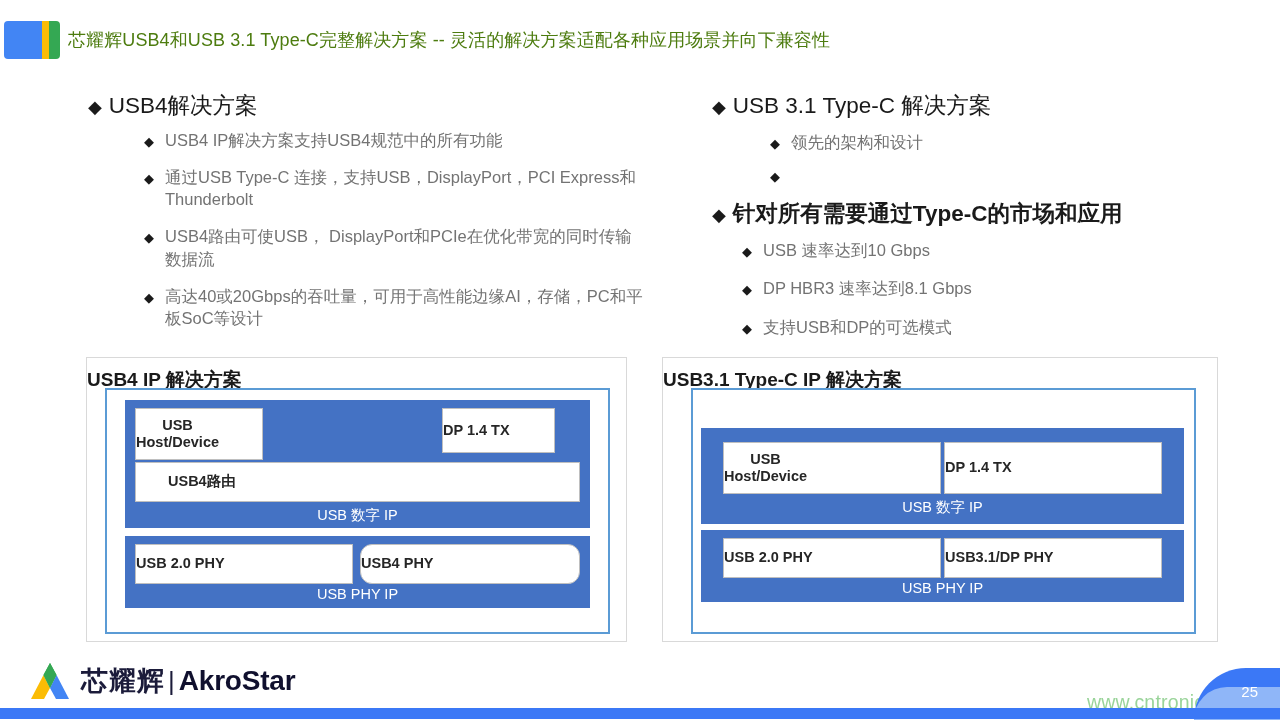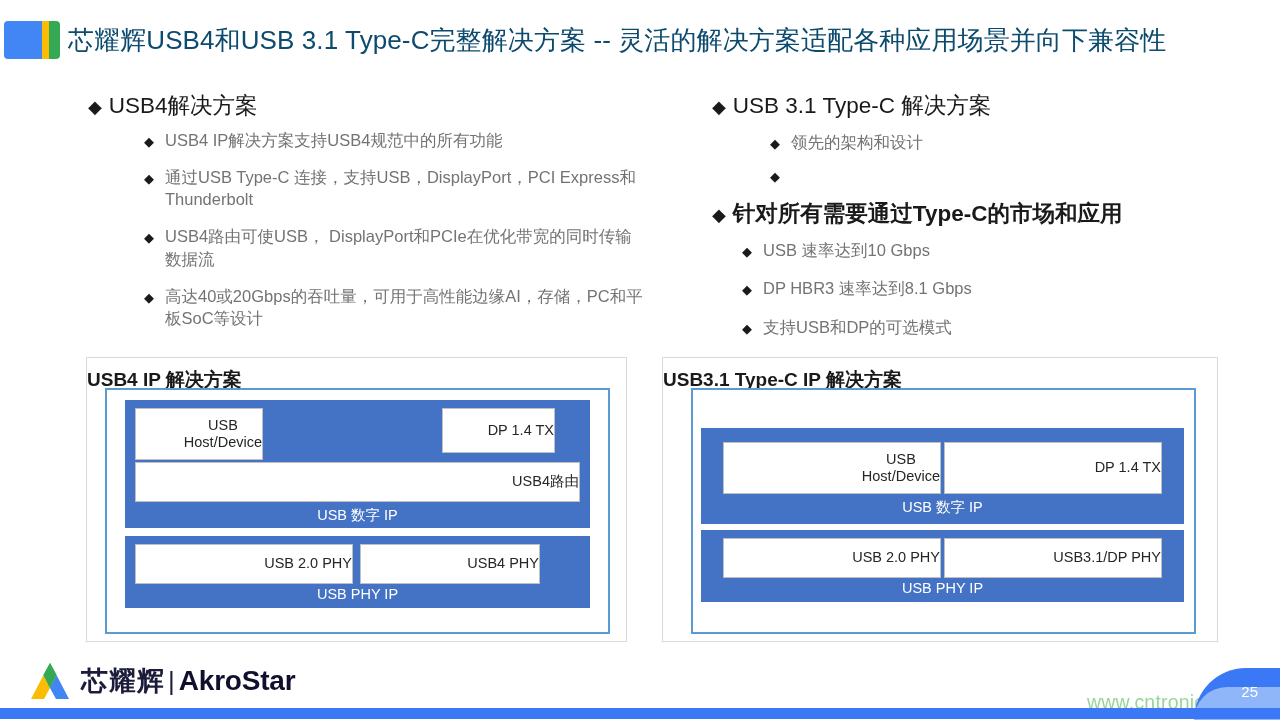--- a/index.html
+++ b/index.html
@@ -18,21 +18,21 @@
     width: 56px; height: 38px;
     border-radius: 4px; overflow: hidden;
     display: flex;
   }
   .hdr-logo .blue   { flex: 0 0 38px; background: #4285F4; }
   .hdr-logo .yellow { flex: 0 0 7px;  background: #FBBC05; }
   .hdr-logo .green  { flex: 1 1 auto; background: #34A853; }
   .hdr-title {
     position: absolute; left: 68px; top: 0;
     height: 46px; line-height: 46px;
-    font-size: 26px; color: #0c4a6e;
+    font-size: 18px; color: #4d7c0f;
     letter-spacing: .1px; white-space: nowrap;
   }
 
   
   .col-left  { position: absolute; left: 88px;  top: 92px; width: 560px; }
   .col-right { position: absolute; left: 712px; top: 92px; width: 520px; }
 
   .lvl1 { display: flex; align-items: baseline; margin-bottom: 9px; }
   .lvl1 .dia { font-size: 18px; color: #1a1a1a; margin-right: 7px; line-height: 1; }
   .lvl1 .txt { font-size: 22.5px; color: #1a1a1a; line-height: 1.25; }
@@ -65,24 +65,25 @@
     background: #ffffff;
   }
   .blueband {
     position: absolute;
     background: #4472C4;
   }
   .wbox {
     position: absolute;
     background: #ffffff;
     border: 1px solid #bfbfbf;
-    display: flex; align-items: center; justify-content: flex-end;
+    display: flex; align-items: center; justify-content: flex-start;
     text-align: center;
     color: #262626;
     line-height: 1.2;
+    font-weight: bold;
   }
   .bandlabel {
     position: absolute;
     width: 100%;
     text-align: center;
     color: #ffffff;
   }
 
   
   #card-left  { left: 86px; top: 357px; width: 541px; height: 285px; }
@@ -192,21 +193,21 @@
             <span>Host/Device</span>
           </span>
         </div>
         <div class="wbox" style="left:317px; top:8px; width:113px; height:45px; font-size:14.5px;">DP 1.4 TX</div>
         <div class="wbox" style="left:10px; top:62px; width:445px; height:40px; font-size:14.5px;padding-left:32px;">USB4路由</div>
         <div class="bandlabel" style="top:106px; font-size:14.5px;">USB 数字 IP</div>
       </div>
 
       <div class="blueband" style="left:18px; top:146px; width:465px; height:72px;">
         <div class="wbox" style="left:10px; top:8px; width:218px; height:40px; font-size:14.5px;">USB 2.0 PHY</div>
-        <div class="wbox" style="left:235px; top:8px; width:180px; height:40px; font-size:14.5px;">USB4 PHY</div>
+        <div class="wbox" style="left:235px; top:8px; width:220px; height:40px; font-size:14.5px;border-radius:12px;">USB4 PHY</div>
         <div class="bandlabel" style="top:50px; font-size:14.5px;">USB PHY IP</div>
       </div>
 
     </div>
   </div>
 
   <div class="card" id="card-right">
     <div class="card-title">USB3.1 Type-C IP 解决方案</div>
 
     <div class="inner" style="left:28px; top:30px; width:505px; height:246px;">

